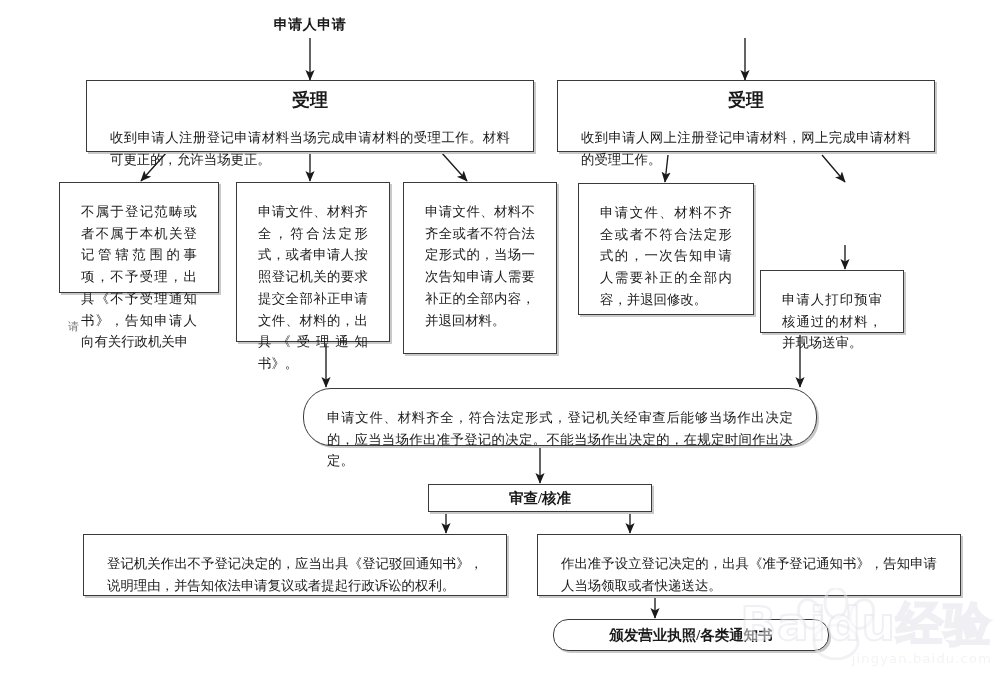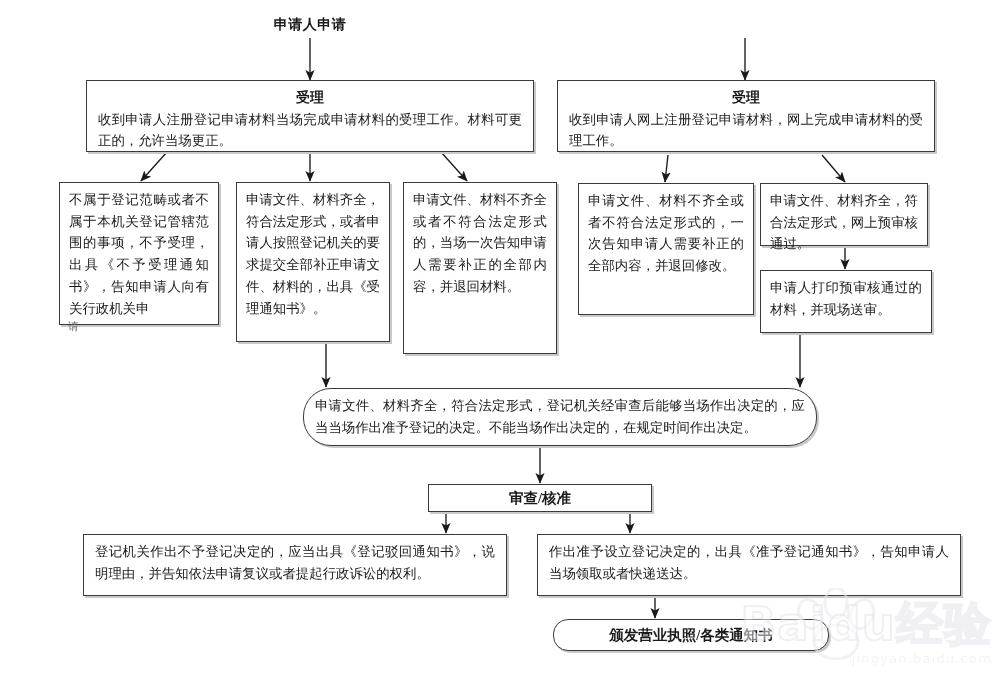--- a/index.html
+++ b/index.html
@@ -35,31 +35,31 @@
     font-size: 14px;
     letter-spacing: 0.5px;
     text-align: center;
     z-index: 4;
     white-space: nowrap;
   }
   .hdr {
     display: block;
     text-align: center;
     font-weight: bold;
-    font-size: 14px;
+    font-size: 18px;
     line-height: 1.55;
     margin: 0;
   }
   .body-txt {
     display: block;
     font-size: 13.4px;
     line-height: 1.62;
     text-align: justify;
     text-justify: inter-ideograph;
-    margin: 0;
+    margin: 12px;
   }
   .pad-wide {
     padding: 6px 11px 5px 11px;
   }
   .pad-narrow {
     padding: 6px 9px 5px 9px;
   }
   .center-single {
     display: flex;
     align-items: center;
@@ -169,21 +169,21 @@
     </div>
   </div>
 
   <div class="node shadow" style="left:557px; top:80px; width:378px; height:72px;">
     <div class="pad-wide">
       <span class="hdr">受理</span>
       <span class="body-txt">收到申请人网上注册登记申请材料，网上完成申请材料的受理工作。</span>
     </div>
   </div>
 
-  <div class="node shadow" style="left:59px; top:182px; width:160px; height:143px;">
+  <div class="node shadow" style="left:59px; top:182px; width:160px; height:111px;">
     <div class="pad-narrow">
       <span class="body-txt">不属于登记范畴或者不属于本机关登记管辖范围的事项，不予受理，出具《不予受理通知书》，告知申请人向有关行政机关申</span>
     </div>
   </div>
   <div style="position:absolute; left:68px; top:320px; z-index:4;" class="overflow-tail">请</div>
 
   <div class="node shadow" style="left:236px; top:182px; width:154px; height:160px;">
     <div class="pad-narrow">
       <span class="body-txt">申请文件、材料齐全，符合法定形式，或者申请人按照登记机关的要求提交全部补正申请文件、材料的，出具《受理通知书》。</span>
     </div>
@@ -194,27 +194,22 @@
       <span class="body-txt">申请文件、材料不齐全或者不符合法定形式的，当场一次告知申请人需要补正的全部内容，并退回材料。</span>
     </div>
   </div>
 
   <div class="node shadow" style="left:578px; top:183px; width:176px; height:132px;">
     <div class="pad-narrow">
       <span class="body-txt">申请文件、材料不齐全或者不符合法定形式的，一次告知申请人需要补正的全部内容，并退回修改。</span>
     </div>
   </div>
 
-  <div class="node shadow" style="left:760px; top:183px; width:168px; height:63px;">
-    <div class="pad-narrow">
-      <span class="body-txt">申请文件、材料齐全，符合法定形式，网上预审核通过。</span>
-    </div>
-  </div>
-
-  <div class="node shadow" style="left:760px; top:270px; width:172px; height:63px;">
+
+  <div class="node shadow" style="left:760px; top:270px; width:144px; height:63px;">
     <div class="pad-narrow">
       <span class="body-txt">申请人打印预审核通过的材料，并现场送审。</span>
     </div>
   </div>
 
   <div class="node shadow" style="left:303px; top:388px; width:514px; height:58px;border-radius:28px;">
     <div class="pad-wide">
       <span class="body-txt">申请文件、材料齐全，符合法定形式，登记机关经审查后能够当场作出决定的，应当当场作出准予登记的决定。不能当场作出决定的，在规定时间作出决定。</span>
     </div>
   </div>

